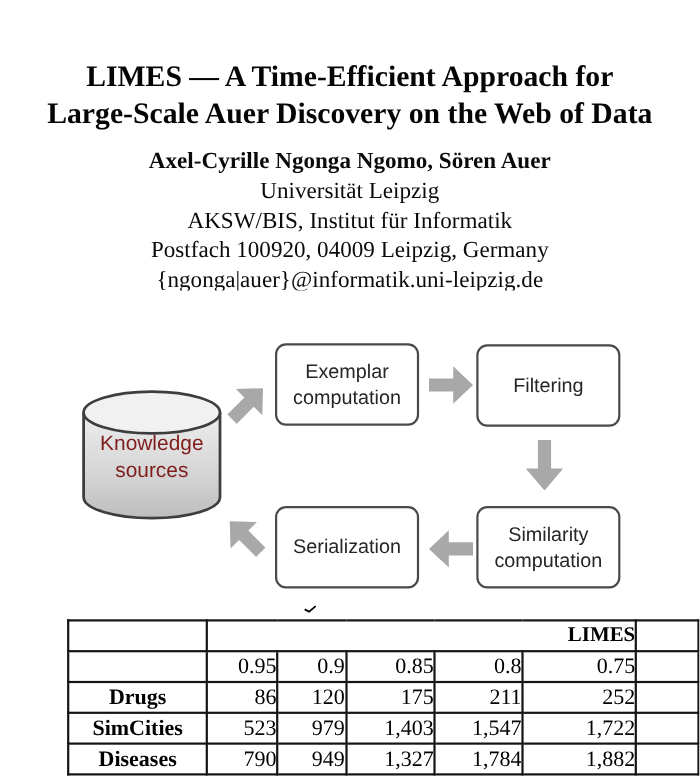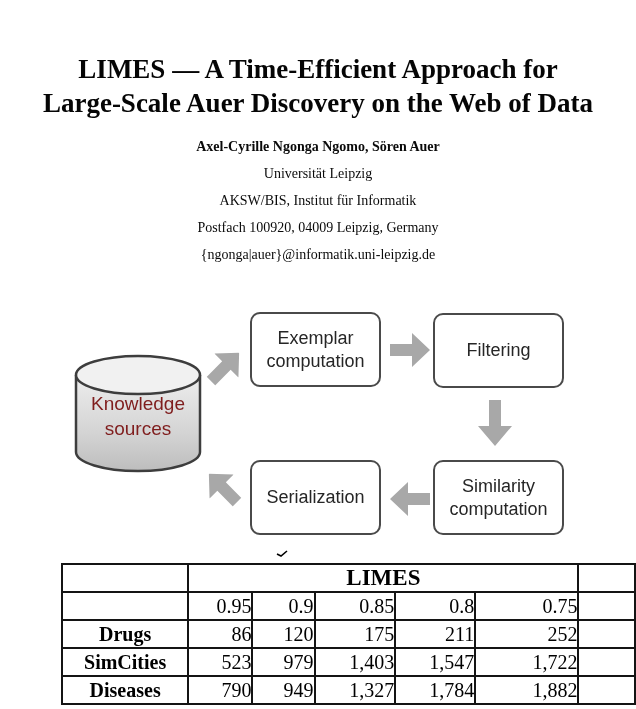--- a/index.html
+++ b/index.html
@@ -4,21 +4,21 @@
 <style>
   html,body { margin:0; padding:0; background:#ffffff; }
   .frame {
     position:relative; width:636px; height:709px; background:#ffffff;
     overflow:hidden; font-family:"Liberation Serif", serif; color:#000;
   }
 
   
   .titleblock { position:absolute; top:52px; left:0; width:636px; text-align:center; }
   .title-line { font-size:27px; font-weight:bold; line-height:34px; color:#050505; }
-  .authorblock { margin-top:13px; font-size:14px; line-height:27px; color:#0a0a0a; }
+  .authorblock { margin-top:13px; font-size:21px; line-height:27px; color:#0a0a0a; }
   .author-name { font-weight:bold; }
   .email-clip { height:23px; overflow:hidden; }
 
   
   .diagram { position:absolute; left:0; top:295px; width:636px; height:255px; }
   .dbox {
     position:absolute; width:127px; height:71px; background:#ffffff;
     border:2.5px solid #4a4a4a; border-radius:10px;
     display:flex; align-items:center; justify-content:center; text-align:center;
     font-family:"Liberation Sans", sans-serif; font-size:18px; line-height:23px; color:#262626;
@@ -43,21 +43,21 @@
   
   .caption-mark { position:absolute; left:276px; top:550px; }
 
   
   table.results {
     position:absolute; left:61px; top:563px; border-collapse:collapse;
     font-family:"Liberation Serif", serif; font-size:20px; color:#000;
     table-layout:fixed;
   }
   table.results td { border:2px solid #141414; height:26px; padding:0; overflow:hidden; }
-  td.group    { font-weight:bold; text-align:center; font-size:23px; }
+  td.group    { font-weight:bold; text-align:right; font-size:19px; }
   td.num      { text-align:right; padding-right:9px; }
   td.rowlabel { font-weight:bold; text-align:center; }
 </style>
 </head>
 <body>
 
 <div class="frame">
 
   <div class="titleblock">
     <div class="title-line">LIMES — A Time-Efficient Approach for</div>

